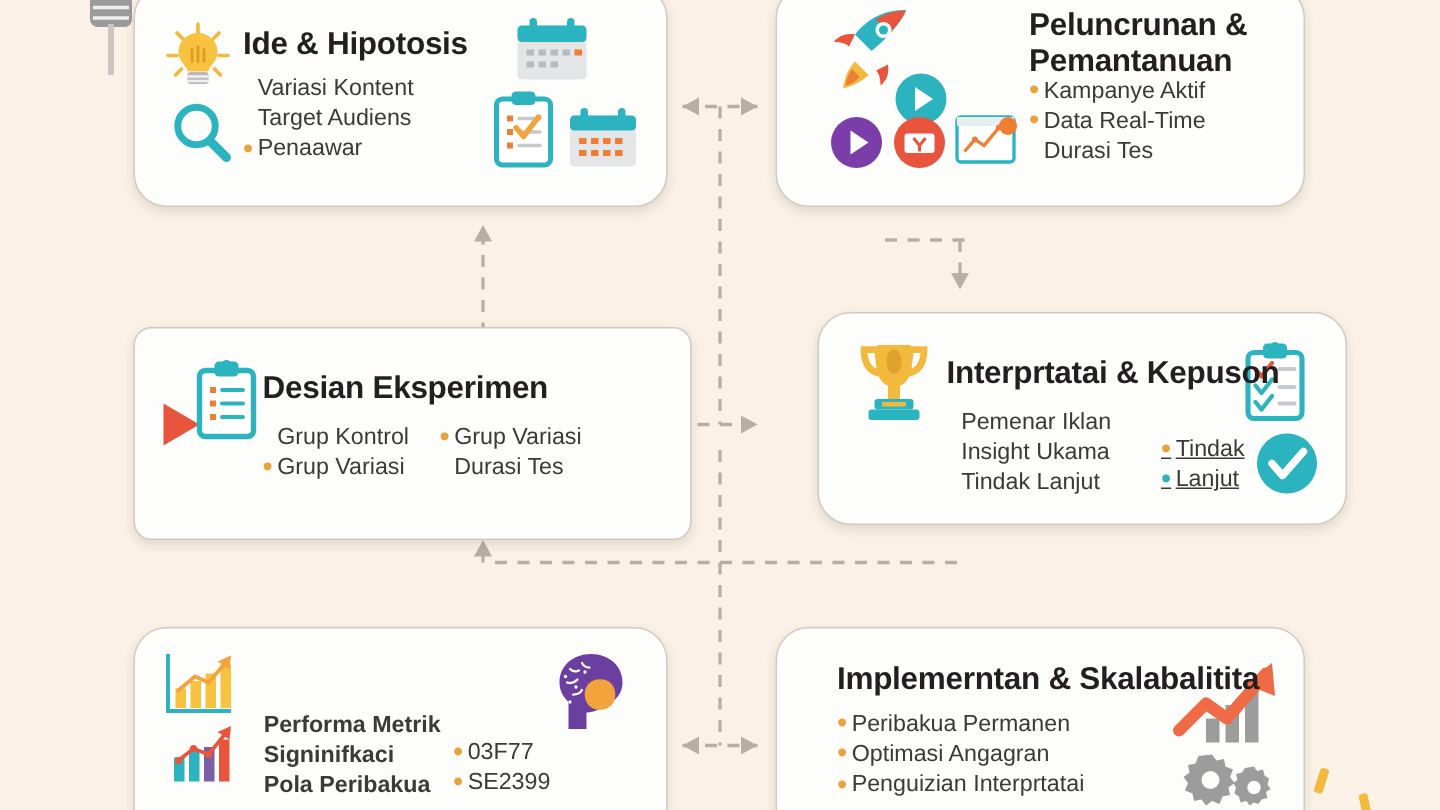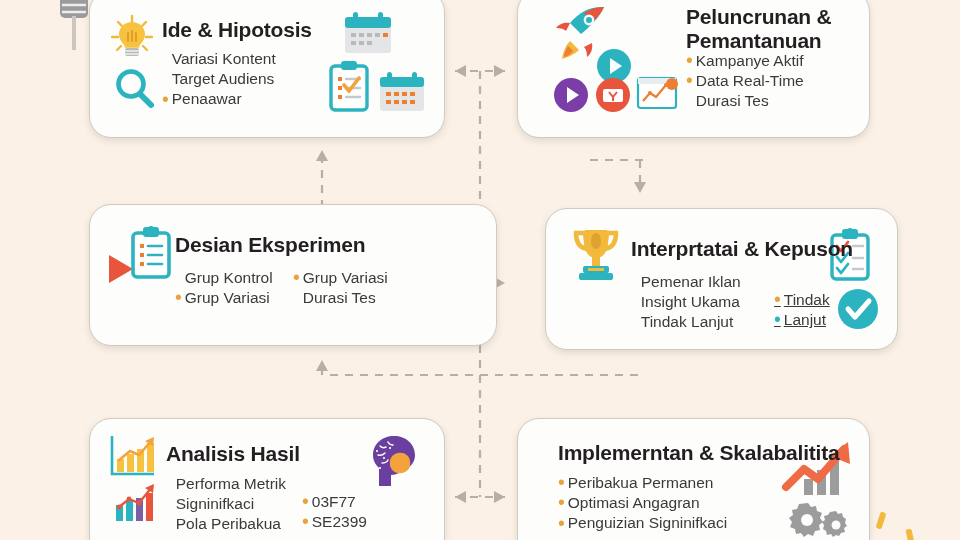--- a/index.html
+++ b/index.html
@@ -245,21 +245,21 @@
       <div class="title" style="left:168px;top:14px;font-size:21px;">Peluncrunan &amp;
 Pemantanuan</div>
       <div class="lines" style="left:168px;top:60px;font-size:15.5px;">
         <div class="line"><span class="bullet">•</span><span>Kampanye Aktif</span></div>
         <div class="line"><span class="bullet">•</span><span>Data Real-Time</span></div>
         <div class="line"><span class="bullet hidden">•</span><span>Durasi Tes</span></div>
       </div>
     </div>
   </div>
 
-  <div class="card" style="left:89px;top:204px;width:408px;height:142px;">
+  <div class="card" style="left:89px;top:218px;width:372px;height:142px;border-radius:12px;">
     <div class="card-inner">
       <span class="ico" style="left:16px;top:47px;width:30px;height:34px;">
         <svg viewBox="0 0 30 34">
             <path d="M3 3l24 14L3 31z" fill="#e8553c"></path>
           </svg>
       </span>
       <span class="ico" style="left:38px;top:20px;width:46px;height:56px;">
         <svg viewBox="0 0 46 56">
           <rect x="5" y="8" width="36" height="44" rx="4" fill="#fff" stroke="#2bb3c0" stroke-width="3.6"></rect>
           <rect x="15" y="2" width="16" height="10" rx="3" fill="#2bb3c0"></rect>
@@ -374,22 +374,21 @@
           </g>
           <g fill="#fff">
               <circle cx="9" cy="18" r="1.1"></circle>
               <circle cx="16" cy="25" r="1.1"></circle>
               <circle cx="22" cy="15" r="1.1"></circle>
               <circle cx="12" cy="35" r="1.1"></circle>
             </g>
         </svg>
       </span>
 
-      <div class="title" style="left:76px;top:23px;font-size:21px;">Analisis Hasil</div>
-      <div class="lines" style="left:76px;top:55px;font-size:15.5px;">
+      <div class="lines" style="left:76px;top:55px;font-size:15.5px;font-weight:bold;">
         <div class="line"><span class="bullet hidden">•</span><span>Performa Metrik</span></div>
         <div class="line"><span class="bullet hidden">•</span><span>Signinifkaci</span></div>
         <div class="line"><span class="bullet hidden">•</span><span>Pola Peribakua</span></div>
       </div>
       <div class="lines" style="left:212px;top:73px;font-size:15.5px;">
         <div class="line"><span class="bullet">•</span><span>03F77</span></div>
         <div class="line"><span class="bullet">•</span><span>SE2399</span></div>
       </div>
     </div>
   </div>
@@ -417,18 +416,18 @@
             <path d="M50 12l2 3 4-1 1 4 3 2-1 4 2 3-3 2 1 4-4 1-2 3-3-1-3 2-2-3-4 1-1-4-3-2 1-4-2-3 3-2-1-4 4-1 2-3z"></path>
           </g>
           <circle cx="50" cy="26" r="4.5" fill="#fdfdfc"></circle>
         </svg>
       </span>
 
       <div class="title" style="left:40px;top:22px;font-size:21px;">Implemerntan &amp; Skalabalitita</div>
       <div class="lines" style="left:40px;top:54px;font-size:15.5px;">
         <div class="line"><span class="bullet">•</span><span>Peribakua Permanen</span></div>
         <div class="line"><span class="bullet">•</span><span>Optimasi Angagran</span></div>
-        <div class="line"><span class="bullet">•</span><span>Penguizian Signinifkaci</span></div>
+        <div class="line"><span class="bullet">•</span><span>Penguizian Interprtatai</span></div>
       </div>
     </div>
   </div>
 
 </div>
 
 </body></html>

